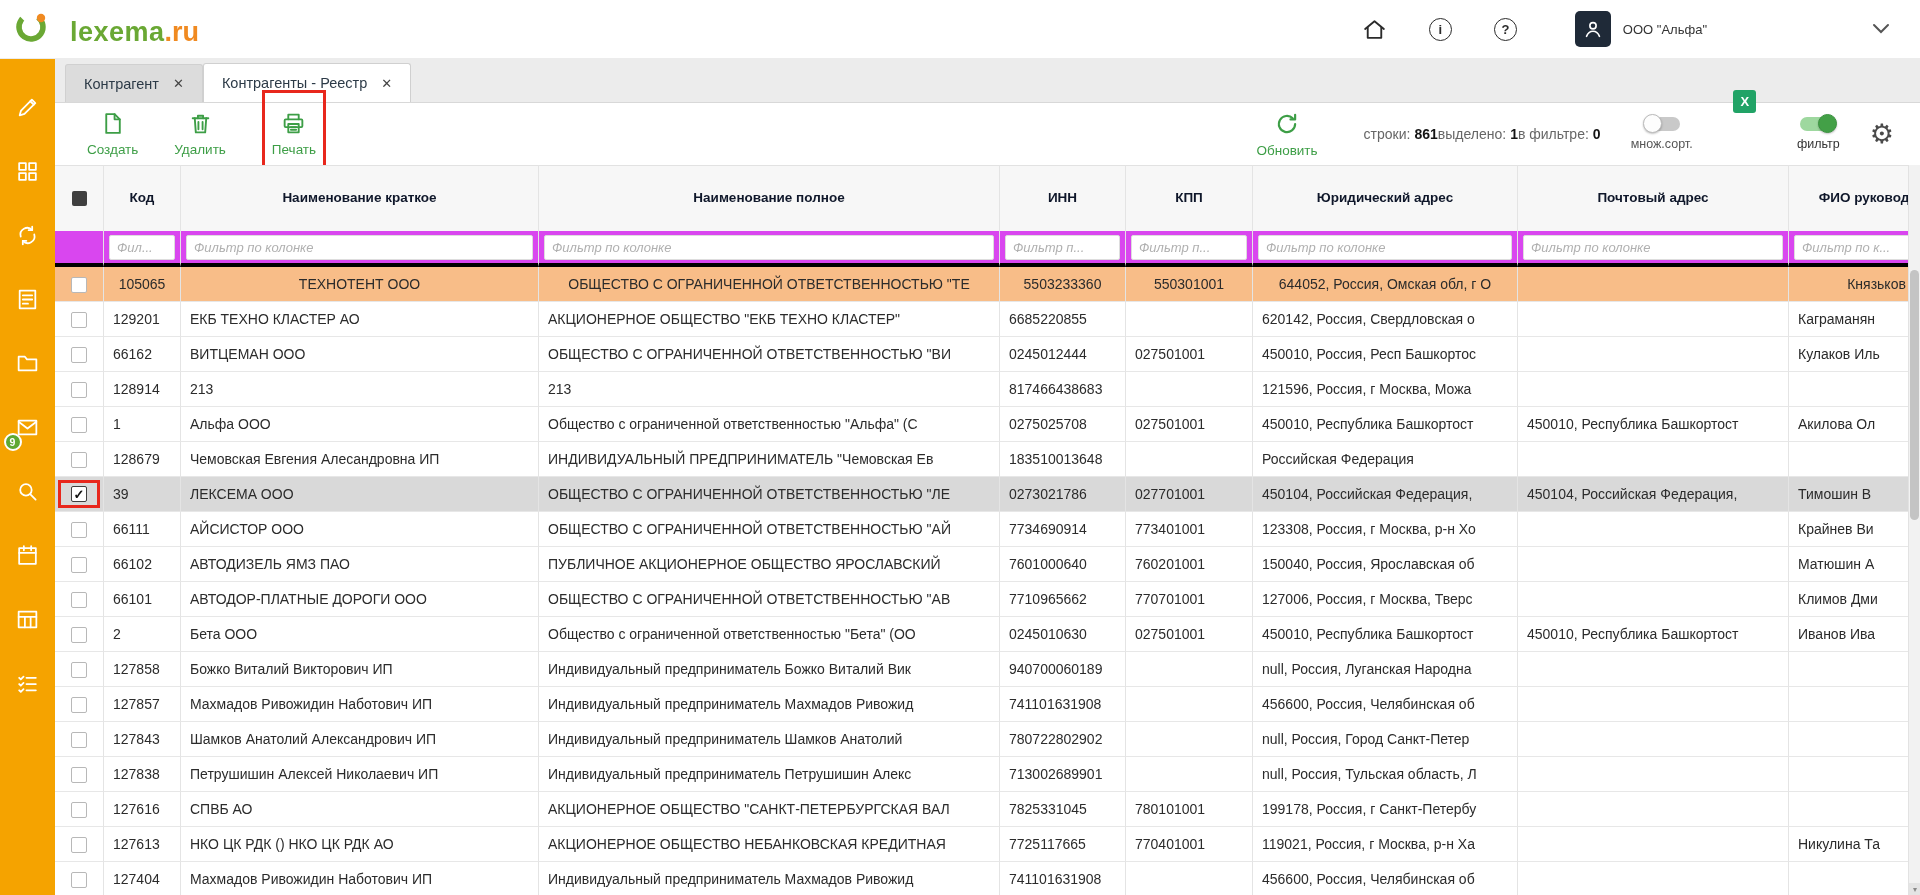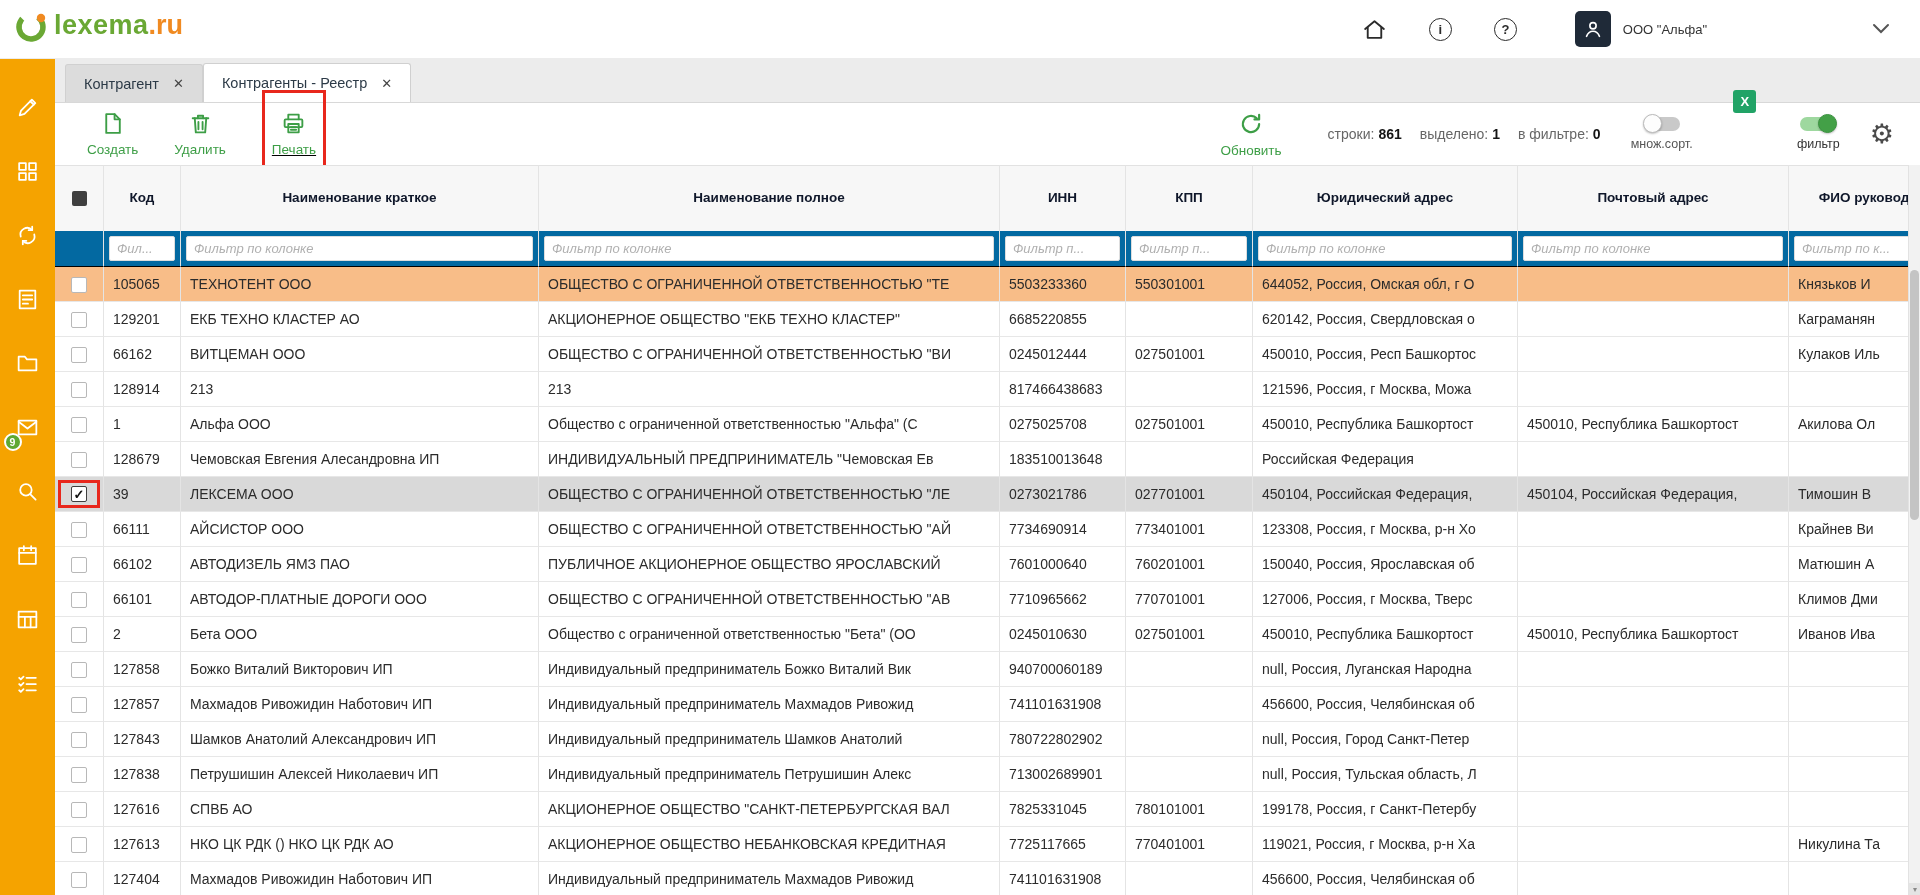--- a/index.html
+++ b/index.html
@@ -3,21 +3,21 @@
 <meta charset="utf-8">
 <style>
   * { margin:0; padding:0; box-sizing:border-box; }
   html,body { width:1920px; height:895px; overflow:hidden; background:#fff;
     font-family:"Liberation Sans", sans-serif; }
   body { position:relative; }
 
   
   .header { position:absolute; left:0; top:0; width:1920px; height:59px; background:#fff;
     border-bottom:1px solid #ececec; display:flex; align-items:center; padding-left:14px; z-index:5; }
-  .logo { display:flex; align-items:flex-start; gap:6px; cursor:pointer; }
+  .logo { display:flex; align-items:flex-end; gap:22px; cursor:pointer; }
   .logo-text { font-size:27px; font-weight:bold; color:#6aa834; letter-spacing:.5px; }
   .logo-suffix { font-size:27px; font-weight:bold; color:#f08a21; }
   .header-right { margin-left:auto; display:flex; align-items:center; padding-right:30px; }
   .hicon { background:none; border:none; cursor:pointer; display:flex; align-items:center; justify-content:center; }
   .circle-ic { width:23px; height:23px; border:1.7px solid #2b2b2b; border-radius:50%;
     display:flex; align-items:center; justify-content:center; font-size:13px; font-weight:bold; color:#2b2b2b; }
   .user-block { display:flex; align-items:center; gap:12px; margin-left:58px; cursor:pointer; }
   .avatar { width:36px; height:36px; background:#1f2a38; border-radius:5px; display:flex; align-items:center; justify-content:center; }
   .company { font-size:13px; color:#333; }
   .chev { margin-left:165px; }
@@ -39,24 +39,24 @@
     border-radius:3px 3px 0 0; cursor:pointer; white-space:nowrap; }
   .tab.active { background:#fff; margin-top:4px; }
   .tab-close { color:#444; font-size:13px; cursor:pointer; }
 
   
   .toolbar { position:absolute; left:55px; top:103px; width:1865px; height:62px; background:#fff;
     display:flex; align-items:center; padding-left:32px; }
   .tool-btn { background:none; border:none; cursor:pointer; display:flex; flex-direction:column;
     align-items:center; gap:3px; margin-right:36px; }
   .tb-label { color:#3d9e46; font-size:13.5px; font-family:"Liberation Sans", sans-serif; }
-  .red-frame { border:3px solid #e8271c; padding:18px 7px; margin-right:40px; display:inline-flex;text-decoration:underline; }
+  .red-frame { border:3px solid #e8271c; padding:18px 7px; margin-right:40px; display:inline-flex; }
   .red-frame .tool-btn { margin-right:0; }
   .right-cluster { margin-left:auto; display:flex; align-items:center; gap:30px; padding-right:26px; }
-  .stats { display:flex; gap:18px; font-size:14px; color:#666; white-space:nowrap; }
+  .stats { display:flex; font-size:14px; color:#666; white-space:nowrap; }
   .stats b { color:#141414; margin-left:4px; }
   .toggle-block { display:flex; flex-direction:column; align-items:center; gap:6px;
     font-size:12.5px; color:#555; cursor:pointer; }
   .toggle { width:36px; height:14px; border-radius:7px; background:#c9c9c9; position:relative; }
   .toggle .knob { position:absolute; width:19px; height:19px; border-radius:50%; background:#fdfdfd;
     border:1px solid #bbb; top:-3.5px; left:-1px; box-shadow:0 1px 2px rgba(0,0,0,.25); }
   .toggle.on { background:#9ed89f; }
   .toggle.on .knob { left:auto; right:-1px; background:#43a047; border-color:#3c9441; }
   .excel-block { display:flex; flex-direction:column; align-items:center; gap:4px; cursor:pointer; }
   .excel-ic { width:23px; height:23px; background:#21a366; border-radius:3px; color:#fff;
@@ -66,27 +66,27 @@
   .gear-btn { background:none; border:none; cursor:pointer; font-size:27px; color:#4a4a4a; line-height:1; }
 
   
   .grid-area { position:absolute; left:55px; top:165px; width:1853px; height:730px; overflow:hidden; background:#fff; }
   table { border-collapse:separate; border-spacing:0; table-layout:fixed; width:1924px;
     font-size:14px; color:#2b2b2b; }
   th, td { border-right:1px solid #e4e4e4; }
   thead tr.hrow th { background:#f7f7f7; color:#0f172a; font-weight:600; font-size:13.5px;
     height:66px; text-align:center; vertical-align:middle; padding:0 8px;
     border-top:1px solid #e2e2e2; line-height:1.25; }
-  thead tr.frow th { background:#0369a1; height:36px; padding:0 5px; border-bottom:1px solid #000000; }
+  thead tr.frow th { background:#d946ef; height:36px; padding:0 5px; border-bottom:4px solid #000000; }
   .filter { width:100%; height:25px; border:1px solid #ddd; border-radius:2px; padding:0 7px;
     font-size:13px; background:#fff; font-family:"Liberation Sans", sans-serif; }
   .filter::placeholder { font-style:italic; color:#b0b0b0; }
   tbody td { height:35px; padding:0 9px; white-space:nowrap; overflow:hidden;
     border-bottom:1px solid #e7e7e7; background:#fff; }
-  tbody tr.hl td { background:#f8bd88; }
+  tbody tr.hl td { background:#f8bd88;text-align:center; }
   tbody tr.sel td { background:#d9d9d9; }
   td.check, th.check { text-align:center; padding:0; }
   .hdr-cb { width:15px; height:15px; background:#3f3f3f; border-radius:2px; display:inline-block; vertical-align:middle; }
   .cb { width:16px; height:16px; border:1.5px solid #b8b8b8; border-radius:2px; background:#fff;
     display:inline-flex; align-items:center; justify-content:center; font-size:13px; font-weight:bold;
     color:#111; vertical-align:middle; cursor:pointer; }
   .cb.checked { border-color:#3f3f3f; }
   .redbox { display:inline-flex; border:3px solid #e8271c; padding:3px 10px; align-items:center; }
 
   

